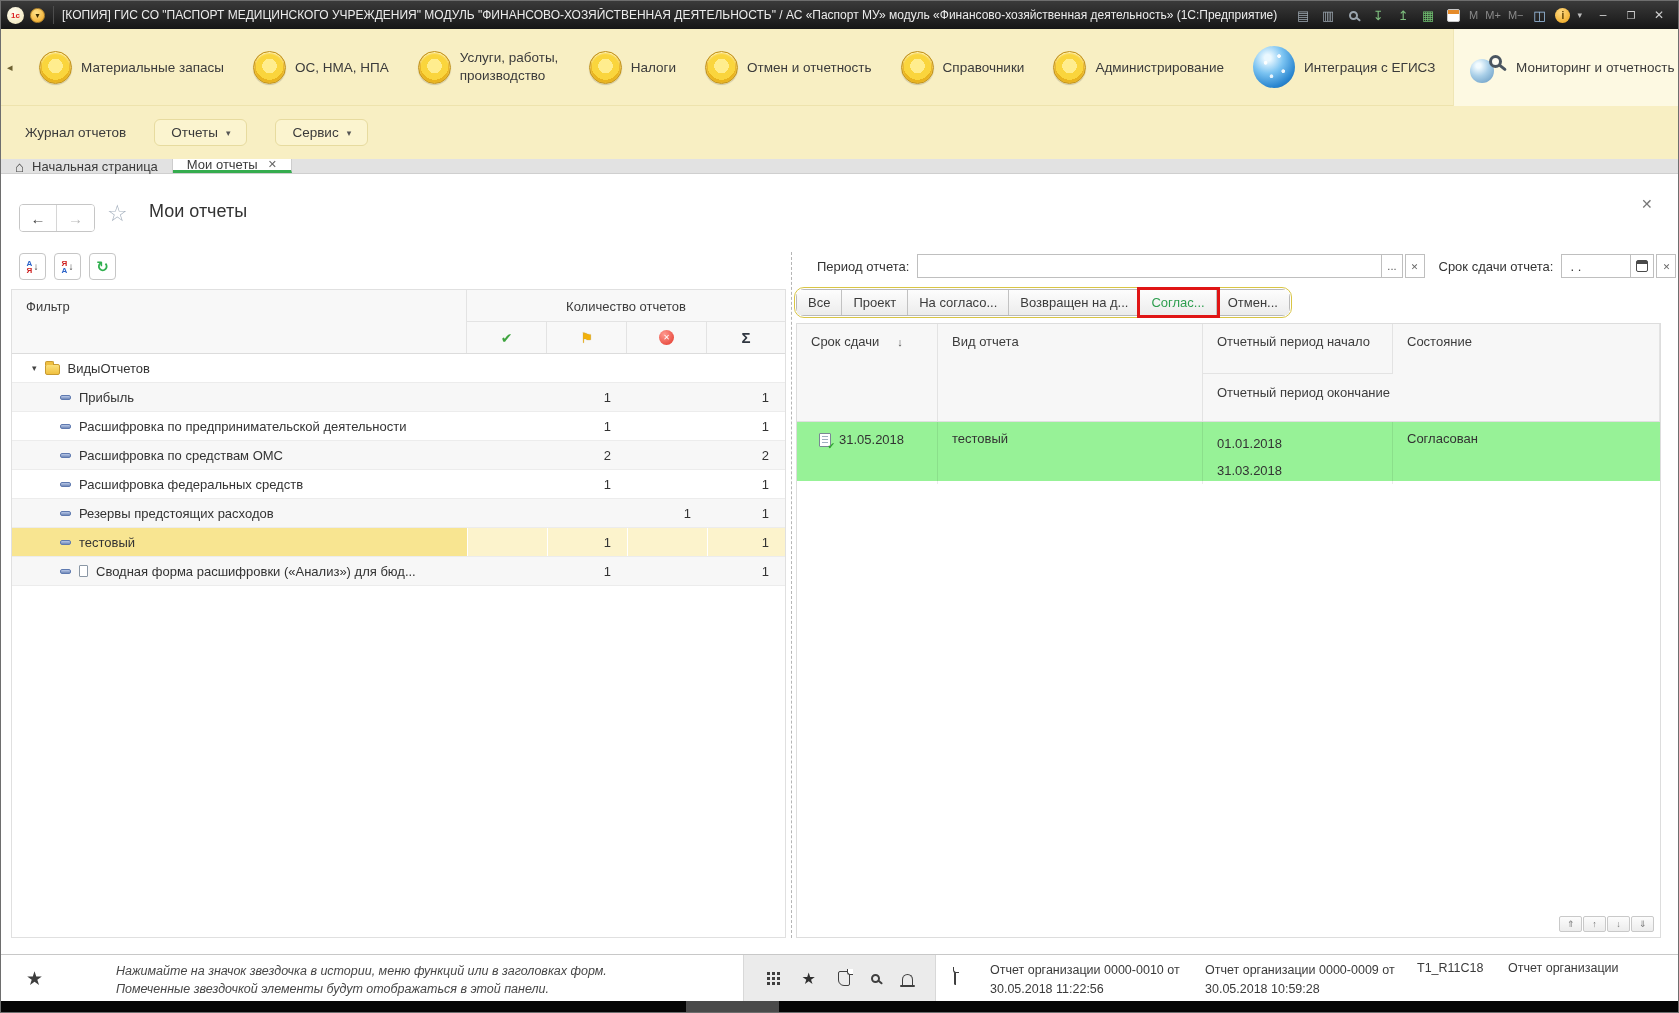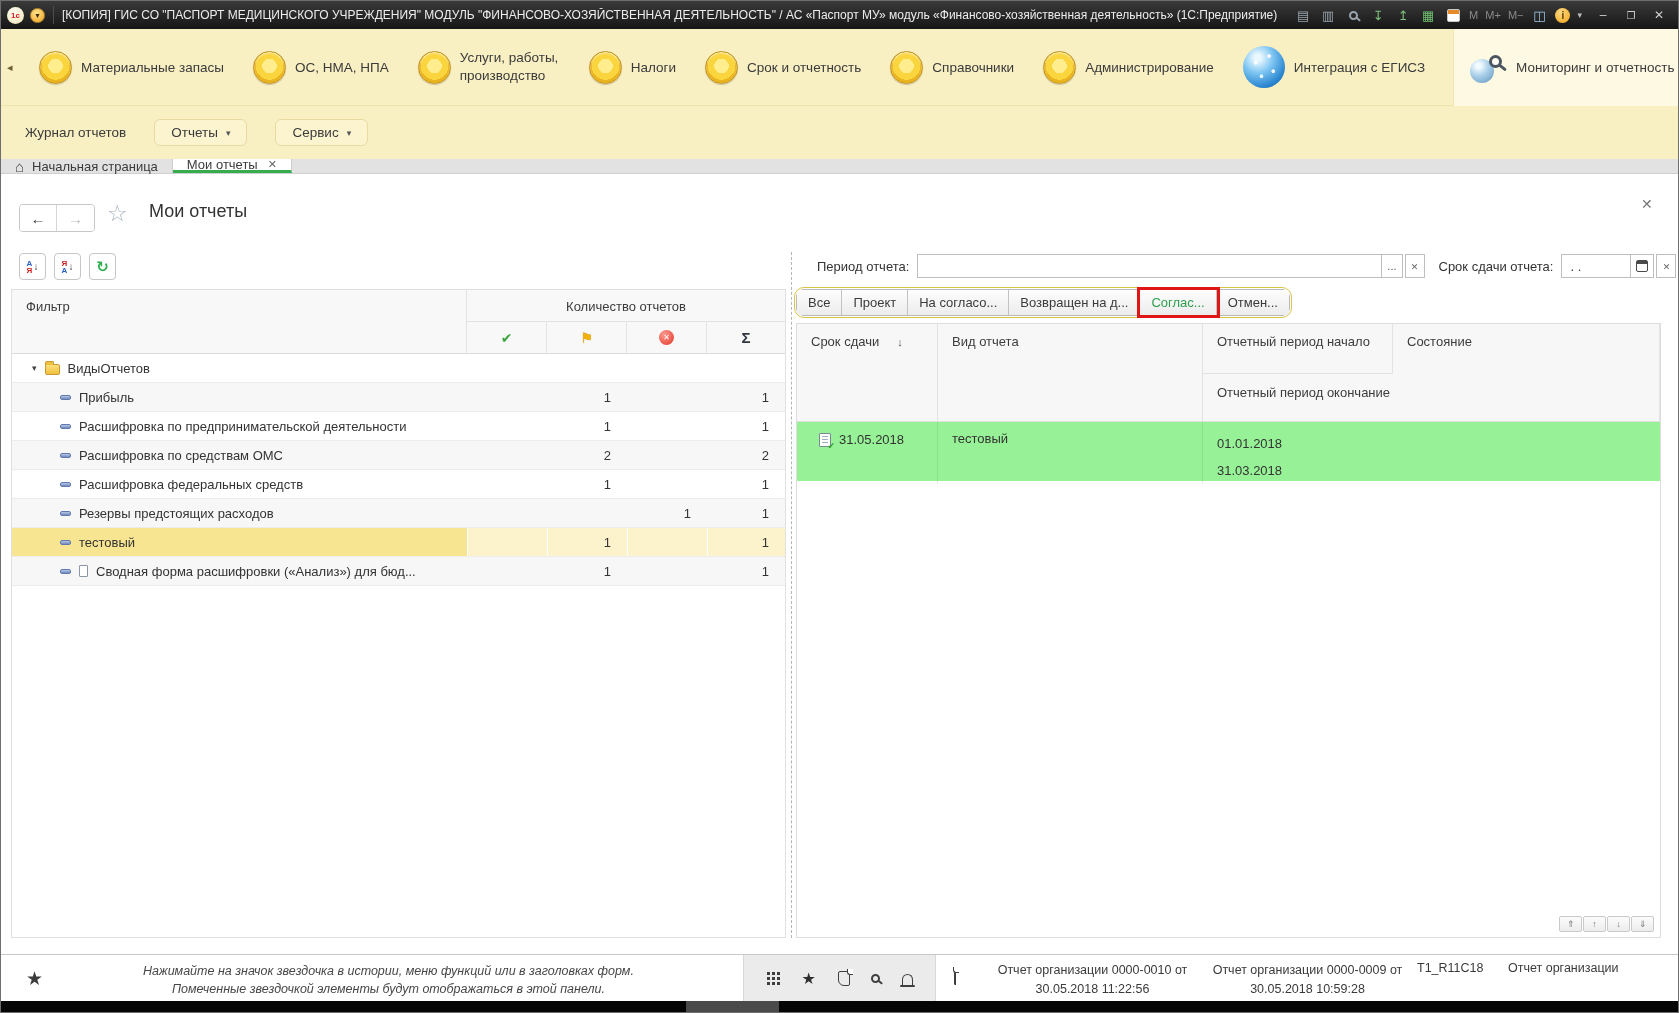--- a/index.html
+++ b/index.html
@@ -156,21 +156,21 @@
   .g-c:last-child{border-right:none;}
   .g-c1{display:flex;align-items:flex-start;gap:8px;padding-left:22px;padding-top:10px;}
   .g-dates{line-height:2.05;}
   .docic{width:12px;height:14px;border:1px solid #7a8894;background:#fff;position:relative;border-radius:1px;margin-top:1px;flex:0 0 auto;}
   .docic::before{content:"";position:absolute;left:2px;right:2px;top:2px;height:8px;background:repeating-linear-gradient(#9fb0c0 0 1px,transparent 1px 3px);}
   .docic::after{content:"✔";position:absolute;right:-5px;bottom:-5px;color:#2da12d;font-size:9px;font-weight:bold;}
   .rt-nav{position:absolute;right:6px;bottom:5px;display:flex;gap:1px;}
   .rtn-btn{width:23px;height:16px;border:1px solid #c9c9c9;border-radius:2px;background:linear-gradient(#fcfcfc,#ececec);display:flex;align-items:center;justify-content:center;font-size:9px;color:#777;}
 
   
-  .statusbar{position:absolute;left:0;top:953px;width:100%;height:37px;background:#fff;border-top:1px solid #c8c8c8;font-size:12.5px;color:#444;text-align:center;}
+  .statusbar{position:absolute;left:0;top:953px;width:100%;height:37px;background:#fff;border-top:1px solid #c8c8c8;font-size:12.5px;color:#444;}
   .sb-star{position:absolute;left:25px;top:12px;font-size:19px;color:#3d3d3d;} .sb-star::after{content:"★";}
   .sb-hint{position:absolute;left:115px;top:7px;width:545px;font-style:italic;line-height:1.45;color:#474747;}
   .sb-icons{position:absolute;left:742px;top:0;height:46px;width:193px;background:#ebebeb;border-left:1px solid #d8d8d8;border-right:1px solid #d8d8d8;display:flex;align-items:center;justify-content:space-evenly;}
   .dotsic{width:14px;height:14px;background-image:radial-gradient(#3f3f3f 1.5px,transparent 1.7px);background-size:5px 5px;}
   .staric{font-size:16px;color:#2f2f2f;} .staric::after{content:"★";}
   .scrollic{width:12px;height:15px;border:1.5px solid #3f3f3f;border-radius:2px 2px 2px 6px;position:relative;}
   .scrollic::after{content:"";position:absolute;right:-4px;top:-3px;width:5px;height:5px;border-left:1.5px solid #3f3f3f;border-bottom:1.5px solid #3f3f3f;background:#fff;border-radius:0 0 0 3px;}
   .magsb{width:9px;height:9px;border:2px solid #3f3f3f;border-radius:50%;position:relative;}
   .magsb::after{content:"";position:absolute;width:6px;height:2px;background:#3f3f3f;right:-5px;bottom:-2px;transform:rotate(40deg);border-radius:1px;}
   .bellic{width:11px;height:11px;border:1.5px solid #3f3f3f;border-bottom:none;border-radius:6px 6px 0 0;position:relative;margin-top:2px;}
@@ -233,21 +233,21 @@
     <div class="rsec">
       <span class="coin"></span>
       <span class="rlbl wrap">Услуги, работы, производство</span>
     </div>
     <div class="rsec">
       <span class="coin"></span>
       <span class="rlbl">Налоги</span>
     </div>
     <div class="rsec">
       <span class="coin"></span>
-      <span class="rlbl">Срок и отчетность</span>
+      <span class="rlbl">Отмен и отчетность</span>
     </div>
     <div class="rsec">
       <span class="coin"></span>
       <span class="rlbl">Справочники</span>
     </div>
     <div class="rsec">
       <span class="coin"></span>
       <span class="rlbl">Администрирование</span>
     </div>
     <div class="rsec">
@@ -471,20 +471,21 @@
       <div class="grow">
         <div class="g-c g-c1">
           <span class="docic"></span>
           <span>31.05.2018</span>
         </div>
         <div class="g-c">тестовый</div>
         <div class="g-c g-dates">
           <div>01.01.2018</div>
           <div>31.03.2018</div>
         </div>
+        <div class="g-c">Согласован</div>
       </div>
 
       <div class="rt-nav">
         <span class="rtn-btn">⇑</span>
         <span class="rtn-btn">↑</span>
         <span class="rtn-btn">↓</span>
         <span class="rtn-btn">⇓</span>
       </div>
     </div>
   </div>

